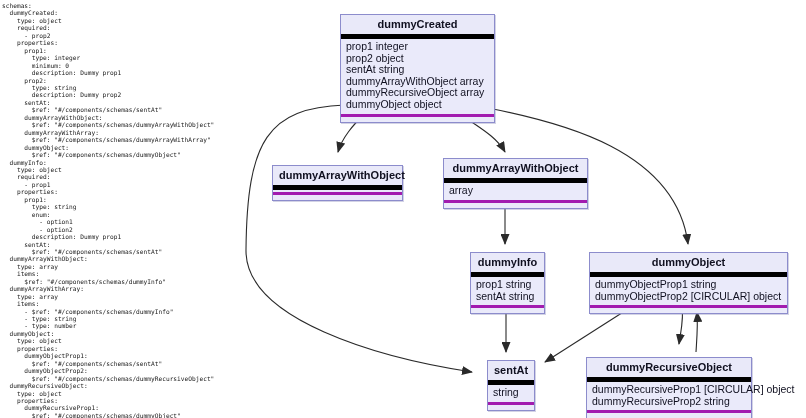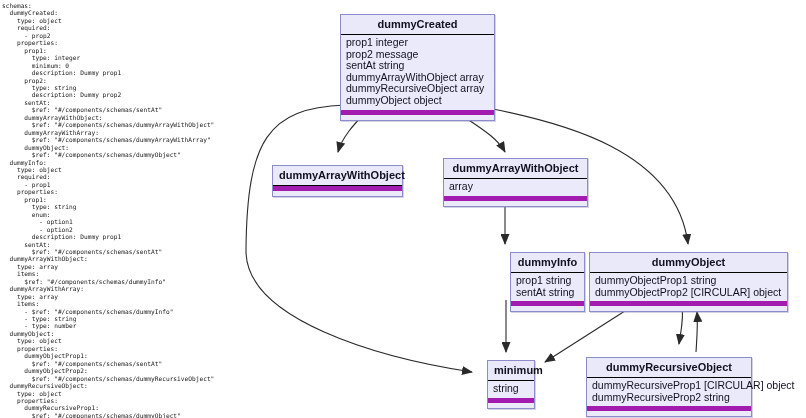--- a/index.html
+++ b/index.html
@@ -59,29 +59,29 @@
     box-shadow: 1px 1px 0 rgba(130,130,180,0.35);
   }
   .uml-title {
     box-sizing: border-box;
     width: 100%;
     text-align: center;
     font-size: 11px;
     font-weight: bold;
     color: #101020;
     padding: 3px 6px 4px 6px;
-    border-bottom: 1px solid #000000;
+    border-bottom: 5px solid #000000;
     background: #e9e9f9;
     line-height: 12px;
   }
   .uml-body {
     box-sizing: border-box;
     width: 100%;
     padding: 2px 5px 3px 5px;
-    border-bottom: 5px solid #a21caf;
+    border-bottom: 3px solid #a21caf;
     background: #eaeafa;
     min-height: 6px;
   }
   .uml-body .attr {
     font-size: 10.5px;
     line-height: 11.6px;
     color: #101020;
     white-space: nowrap;
   }
   .uml-footer {
@@ -187,21 +187,21 @@
       <path d="M 682,302 C 684,320 681,330 679,344" marker-end="url(#arrowhead)"></path>
 
       <path d="M 696,352 C 697,336 698,325 697,312" marker-end="url(#arrowhead)"></path>
     </g>
   </svg>
 
   <div class="uml-box" style="left:340px; top:14px; width:155px;">
     <div class="uml-title">dummyCreated</div>
     <div class="uml-body">
       <div class="attr">prop1 integer</div>
-      <div class="attr">prop2 message</div>
+      <div class="attr">prop2 object</div>
       <div class="attr">sentAt string</div>
       <div class="attr">dummyArrayWithObject array</div>
       <div class="attr">dummyRecursiveObject array</div>
       <div class="attr">dummyObject object</div>
     </div>
     <div class="uml-footer"></div>
   </div>
 
   <div class="uml-box" style="left:272px; top:165px; width:131px;">
     <div class="uml-title">dummyArrayWithObject</div>
@@ -210,40 +210,40 @@
   </div>
 
   <div class="uml-box" style="left:443px; top:158px; width:145px;">
     <div class="uml-title">dummyArrayWithObject</div>
     <div class="uml-body">
       <div class="attr">array</div>
     </div>
     <div class="uml-footer"></div>
   </div>
 
-  <div class="uml-box" style="left:470px; top:252px; width:75px;margin-left:40px;">
+  <div class="uml-box" style="left:470px; top:252px; width:75px;">
     <div class="uml-title">dummyInfo</div>
     <div class="uml-body">
       <div class="attr">prop1 string</div>
       <div class="attr">sentAt string</div>
     </div>
     <div class="uml-footer"></div>
   </div>
 
   <div class="uml-box" style="left:589px; top:252px; width:199px;">
     <div class="uml-title">dummyObject</div>
     <div class="uml-body">
       <div class="attr">dummyObjectProp1 string</div>
       <div class="attr">dummyObjectProp2 [CIRCULAR] object</div>
     </div>
     <div class="uml-footer"></div>
   </div>
 
   <div class="uml-box" style="left:487px; top:360px; width:48px;">
-    <div class="uml-title">minimum</div>
+    <div class="uml-title">sentAt</div>
     <div class="uml-body">
       <div class="attr">string</div>
     </div>
     <div class="uml-footer"></div>
   </div>
 
   <div class="uml-box" style="left:586px; top:357px; width:166px;">
     <div class="uml-title">dummyRecursiveObject</div>
     <div class="uml-body">
       <div class="attr">dummyRecursiveProp1 [CIRCULAR] object</div>

